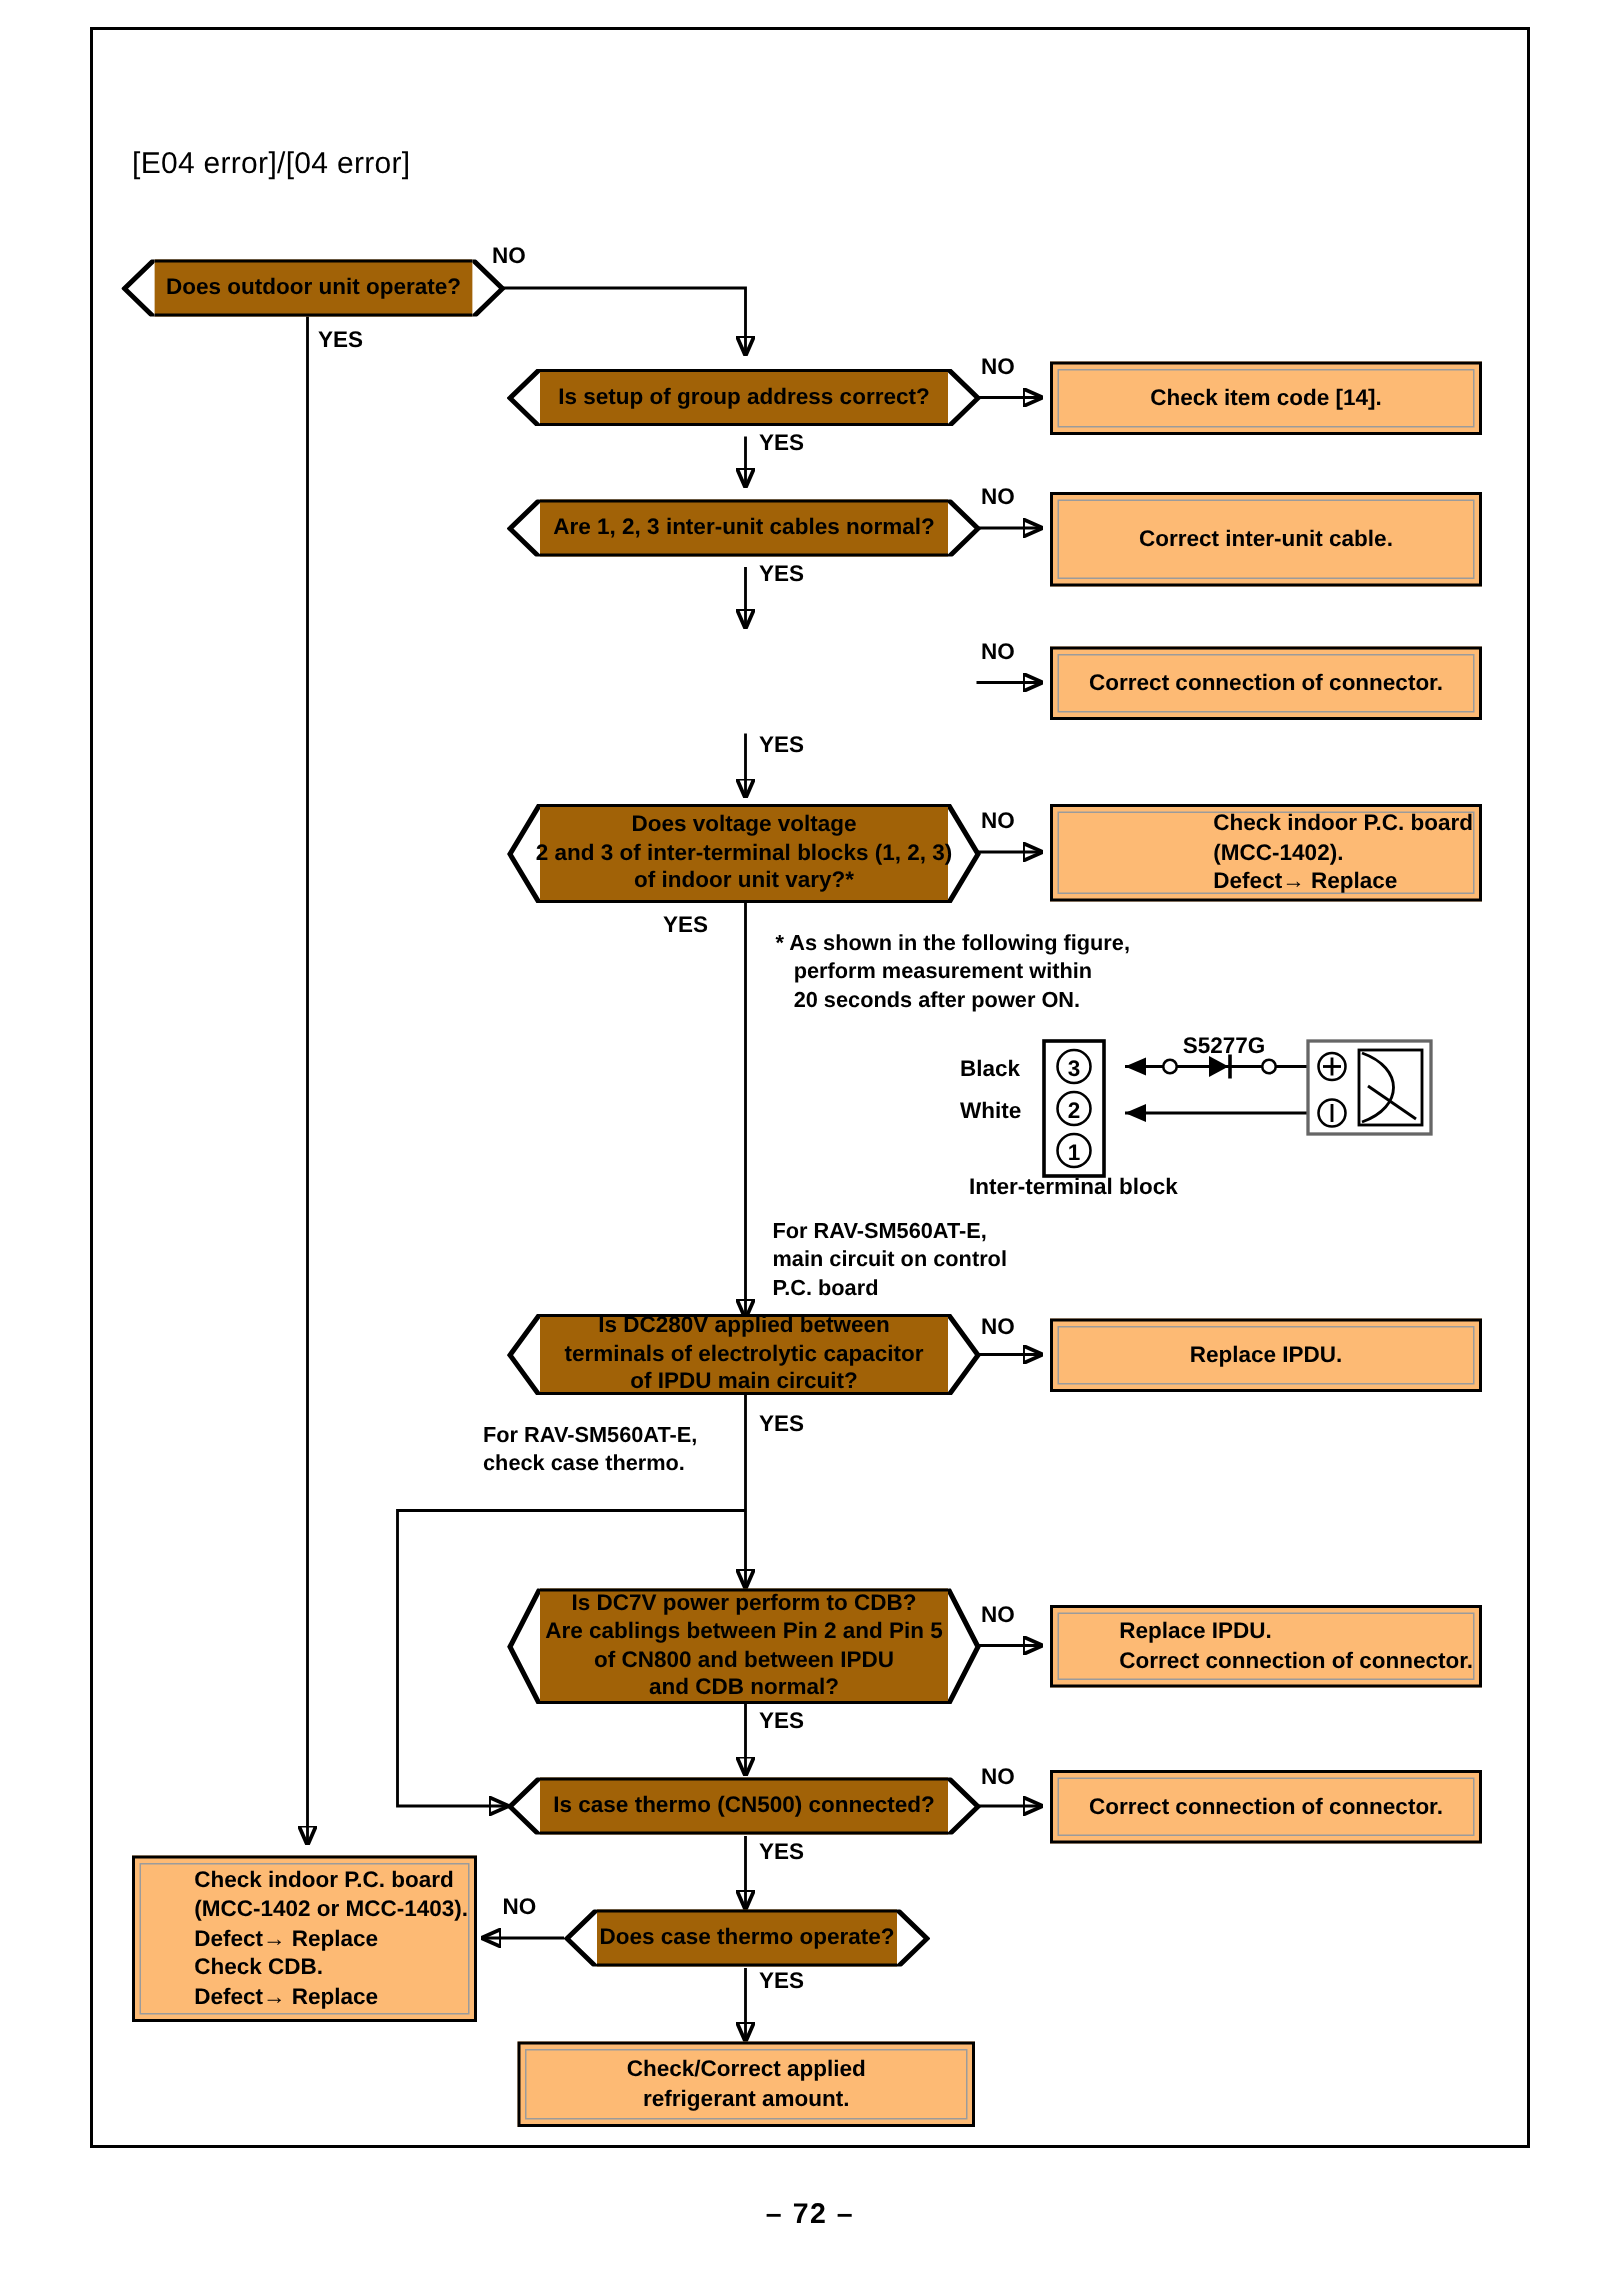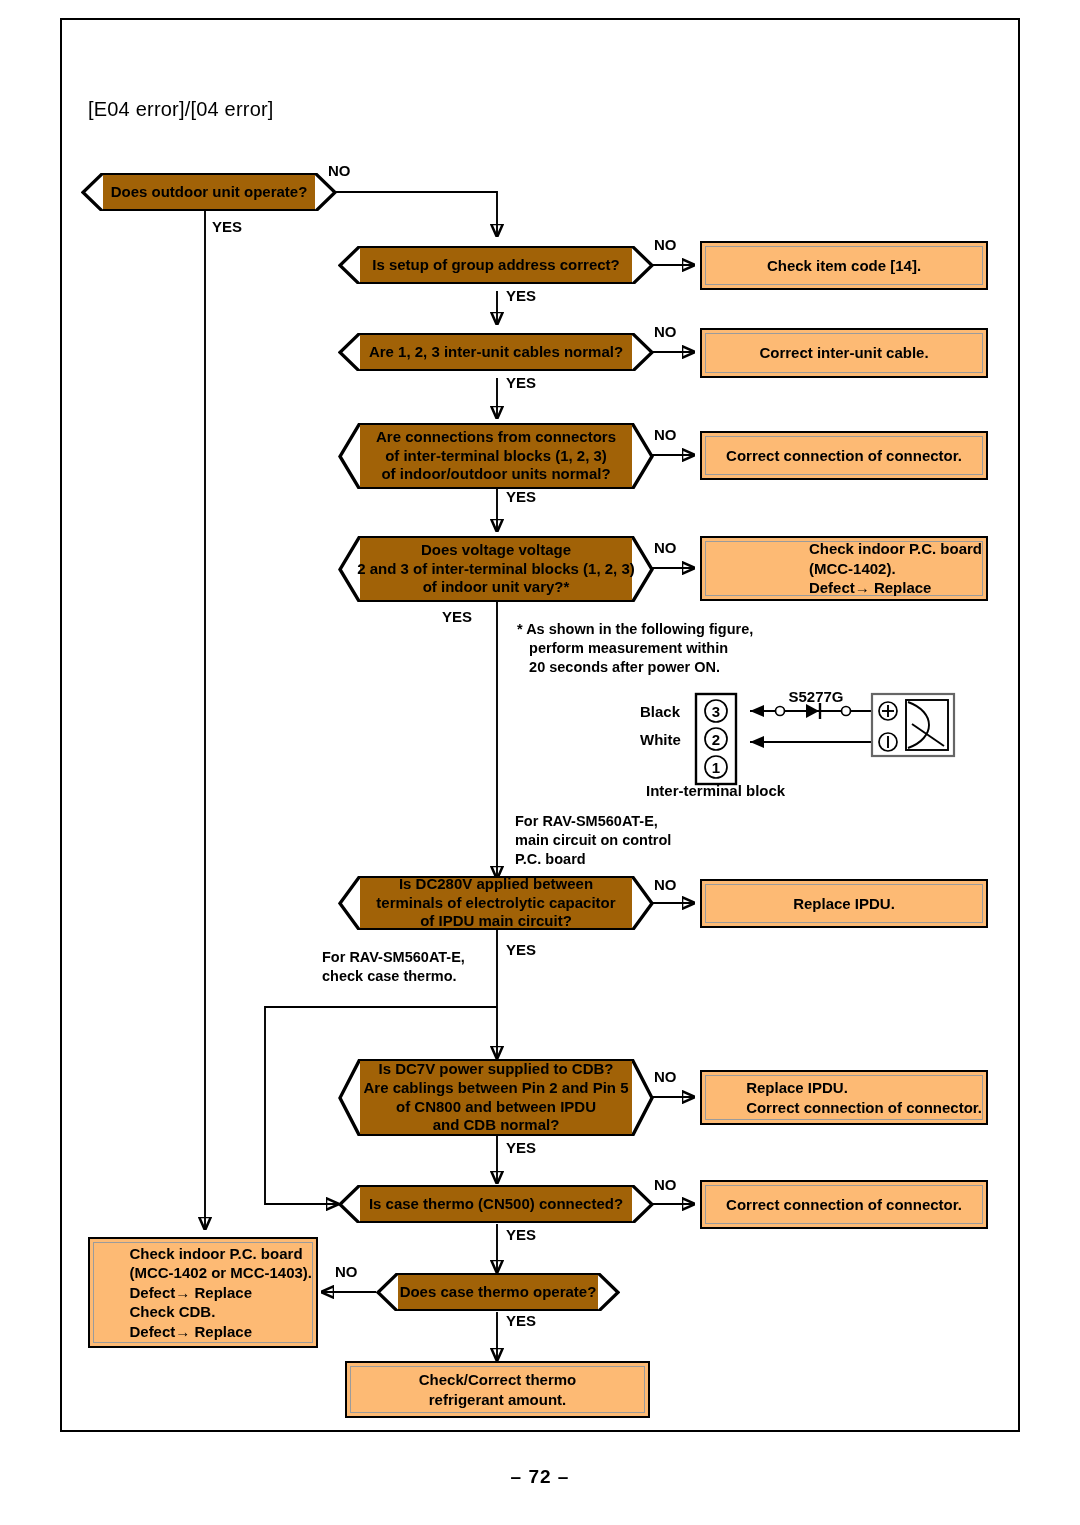--- a/index.html
+++ b/index.html
@@ -212,37 +212,20 @@
         </svg>
       </span>
     <span class="hcap r">
         <svg viewBox="0 0 22 42" preserveAspectRatio="none">
           <path d="M0,0 L20,21 L0,42" fill="#fff" stroke="#000" stroke-width="3.4"></path>
         </svg>
       </span>
     <span class="htxt">Are 1, 2, 3 inter-unit cables normal?</span>
   </div>
 
-  <div class="hex" style="left:360px; top:423px; width:272px; height:66px;">
-    <span class="hcap l">
-        <svg viewBox="0 0 22 70" preserveAspectRatio="none">
-          <path d="M22,0 L2,35 L22,70" fill="#fff" stroke="#000" stroke-width="3.4"></path>
-        </svg>
-      </span>
-    <span class="hcap r">
-        <svg viewBox="0 0 22 70" preserveAspectRatio="none">
-          <path d="M0,0 L20,35 L0,70" fill="#fff" stroke="#000" stroke-width="3.4"></path>
-        </svg>
-      </span>
-    <span class="htxt">
-      <span>Are connections from connectors</span><br>
-      <span>of inter-terminal blocks (1, 2, 3)</span><br>
-      <span>of indoor/outdoor units normal?</span>
-    </span>
-  </div>
 
   <div class="hex" style="left:360px; top:536px; width:272px; height:66px;">
     <span class="hcap l">
         <svg viewBox="0 0 22 70" preserveAspectRatio="none">
           <path d="M22,0 L2,35 L22,70" fill="#fff" stroke="#000" stroke-width="3.4"></path>
         </svg>
       </span>
     <span class="hcap r">
         <svg viewBox="0 0 22 70" preserveAspectRatio="none">
           <path d="M0,0 L20,35 L0,70" fill="#fff" stroke="#000" stroke-width="3.4"></path>
@@ -278,21 +261,21 @@
         <svg viewBox="0 0 22 81" preserveAspectRatio="none">
           <path d="M22,0 L2,40.5 L22,81" fill="#fff" stroke="#000" stroke-width="3.4"></path>
         </svg>
       </span>
     <span class="hcap r">
         <svg viewBox="0 0 22 81" preserveAspectRatio="none">
           <path d="M0,0 L20,40.5 L0,81" fill="#fff" stroke="#000" stroke-width="3.4"></path>
         </svg>
       </span>
     <span class="htxt">
-      <span>Is DC7V power supplied to CDB?</span><br>
+      <span>Is DC7V power perform to CDB?</span><br>
       <span>Are cablings between Pin 2 and Pin 5</span><br>
       <span>of CN800 and between IPDU</span><br>
       <span>and CDB normal?</span>
     </span>
   </div>
 
   <div class="hex" style="left:360px; top:1185px; width:272px; height:38px;">
     <span class="hcap l">
         <svg viewBox="0 0 22 42" preserveAspectRatio="none">
           <path d="M22,0 L2,21 L22,42" fill="#fff" stroke="#000" stroke-width="3.4"></path>
@@ -317,21 +300,21 @@
           <path d="M0,0 L20,21 L0,42" fill="#fff" stroke="#000" stroke-width="3.4"></path>
         </svg>
       </span>
     <span class="htxt">Does case thermo operate?</span>
   </div>
 
   <div class="rbox" style="left:700px; top:241px; width:288px; height:49px;">
     <div class="inner">Check item code [14].</div>
   </div>
 
-  <div class="rbox" style="left:700px; top:328px; width:288px; height:50px;">
+  <div class="rbox" style="left:700px; top:328px; width:288px; height:63px;">
     <div class="inner">Correct inter-unit cable.</div>
   </div>
 
   <div class="rbox" style="left:700px; top:431px; width:288px; height:49px;">
     <div class="inner">Correct connection of connector.</div>
   </div>
 
   <div class="rbox lft" style="left:700px; top:536px; width:288px; height:65px;">
     <div class="inner">
       <div>
@@ -367,21 +350,21 @@
         <span>Defect→ Replace</span><br>
         <span>Check CDB.</span><br>
         <span>Defect→ Replace</span>
       </div>
     </div>
   </div>
 
   <div class="rbox" style="left:345px; top:1361px; width:305px; height:57px;">
     <div class="inner">
       <div>
-        <span>Check/Correct thermo</span><br>
+        <span>Check/Correct applied</span><br>
         <span>refrigerant amount.</span>
       </div>
     </div>
   </div>
 
   <div class="lbl" style="left:328px; top:162px;">NO</div>
   <div class="lbl" style="left:212px; top:218px;">YES</div>
 
   <div class="lbl" style="left:654px; top:236px;">NO</div>
   <div class="lbl" style="left:506px; top:287px;">YES</div>

